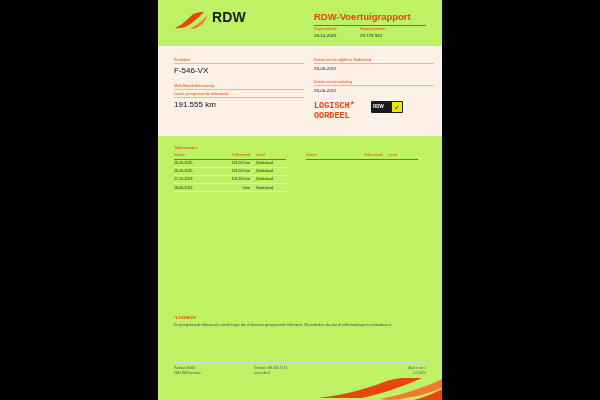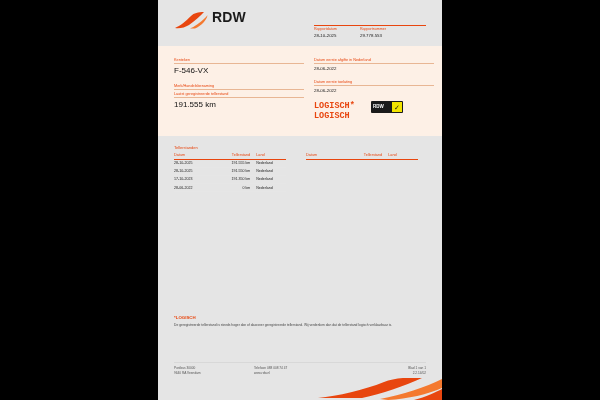--- a/index.html
+++ b/index.html
@@ -12,21 +12,21 @@
     height: 400px;
     overflow: hidden;
     font-family: "Liberation Sans", sans-serif;
   }
   .page {
     position: absolute;
     left: 158px;
     top: 0;
     width: 284px;
     height: 400px;
-    background: #e5e5e5;
+    background: #bef264;
   }
   
   .header {
     position: absolute;
     left: 0; top: 0;
     width: 284px;
     height: 46px;
   }
   .logo-swoosh {
     position: absolute;
@@ -257,20 +257,21 @@
 <div class="page">
 
   <div class="header">
     <div class="logo-swoosh">
       <svg viewBox="0 0 34 18" width="34" height="18">
         <path d="M1 16 C6 14 12 9 17 4 C20 1 24 0 30 0 C26 4 21 9 15 13 C11 15.5 5 17 1 16 Z" fill="#e8460f"></path>
         <path d="M16 16.5 C20 15 26 11 31 6 C33 4 33.5 3 33.5 3 C33 8 27 14 21 16.5 Z" fill="#f4792f"></path>
       </svg>
     </div>
     <div class="rdw-word">RDW</div>
+    <div class="doc-title">RDW-Voertuigrapport</div>
     <div class="hdr-rule"></div>
     <div class="meta-labels">
       <div>Rapportdatum</div>
       <div>Rapportnummer</div>
     </div>
     <div class="meta-values">
       <div>28-10-2025</div>
       <div>29.778.553</div>
     </div>
   </div>
@@ -284,21 +285,21 @@
       <div class="val-lg">191.555 km</div>
     </div>
     <div class="band-right">
       <div class="lbl">Datum eerste afgifte in Nederland</div>
       <div class="val-sm">28-06-2022</div>
       <div class="lbl">Datum eerste toelating</div>
       <div class="val-sm">28-06-2022</div>
     </div>
     <div class="oordeel">
       <div>LOGISCH*</div>
-      <div>LOGISCH</div>
+      <div>OORDEEL</div>
     </div>
     <div class="rdw-badge">
       <div class="bt">RDW</div>
       <div class="bcheck">✓</div>
     </div>
   </div>
 
   <div class="table-wrap">
     <div class="tbl-title">Tellerstanden</div>
     <div class="cols">

